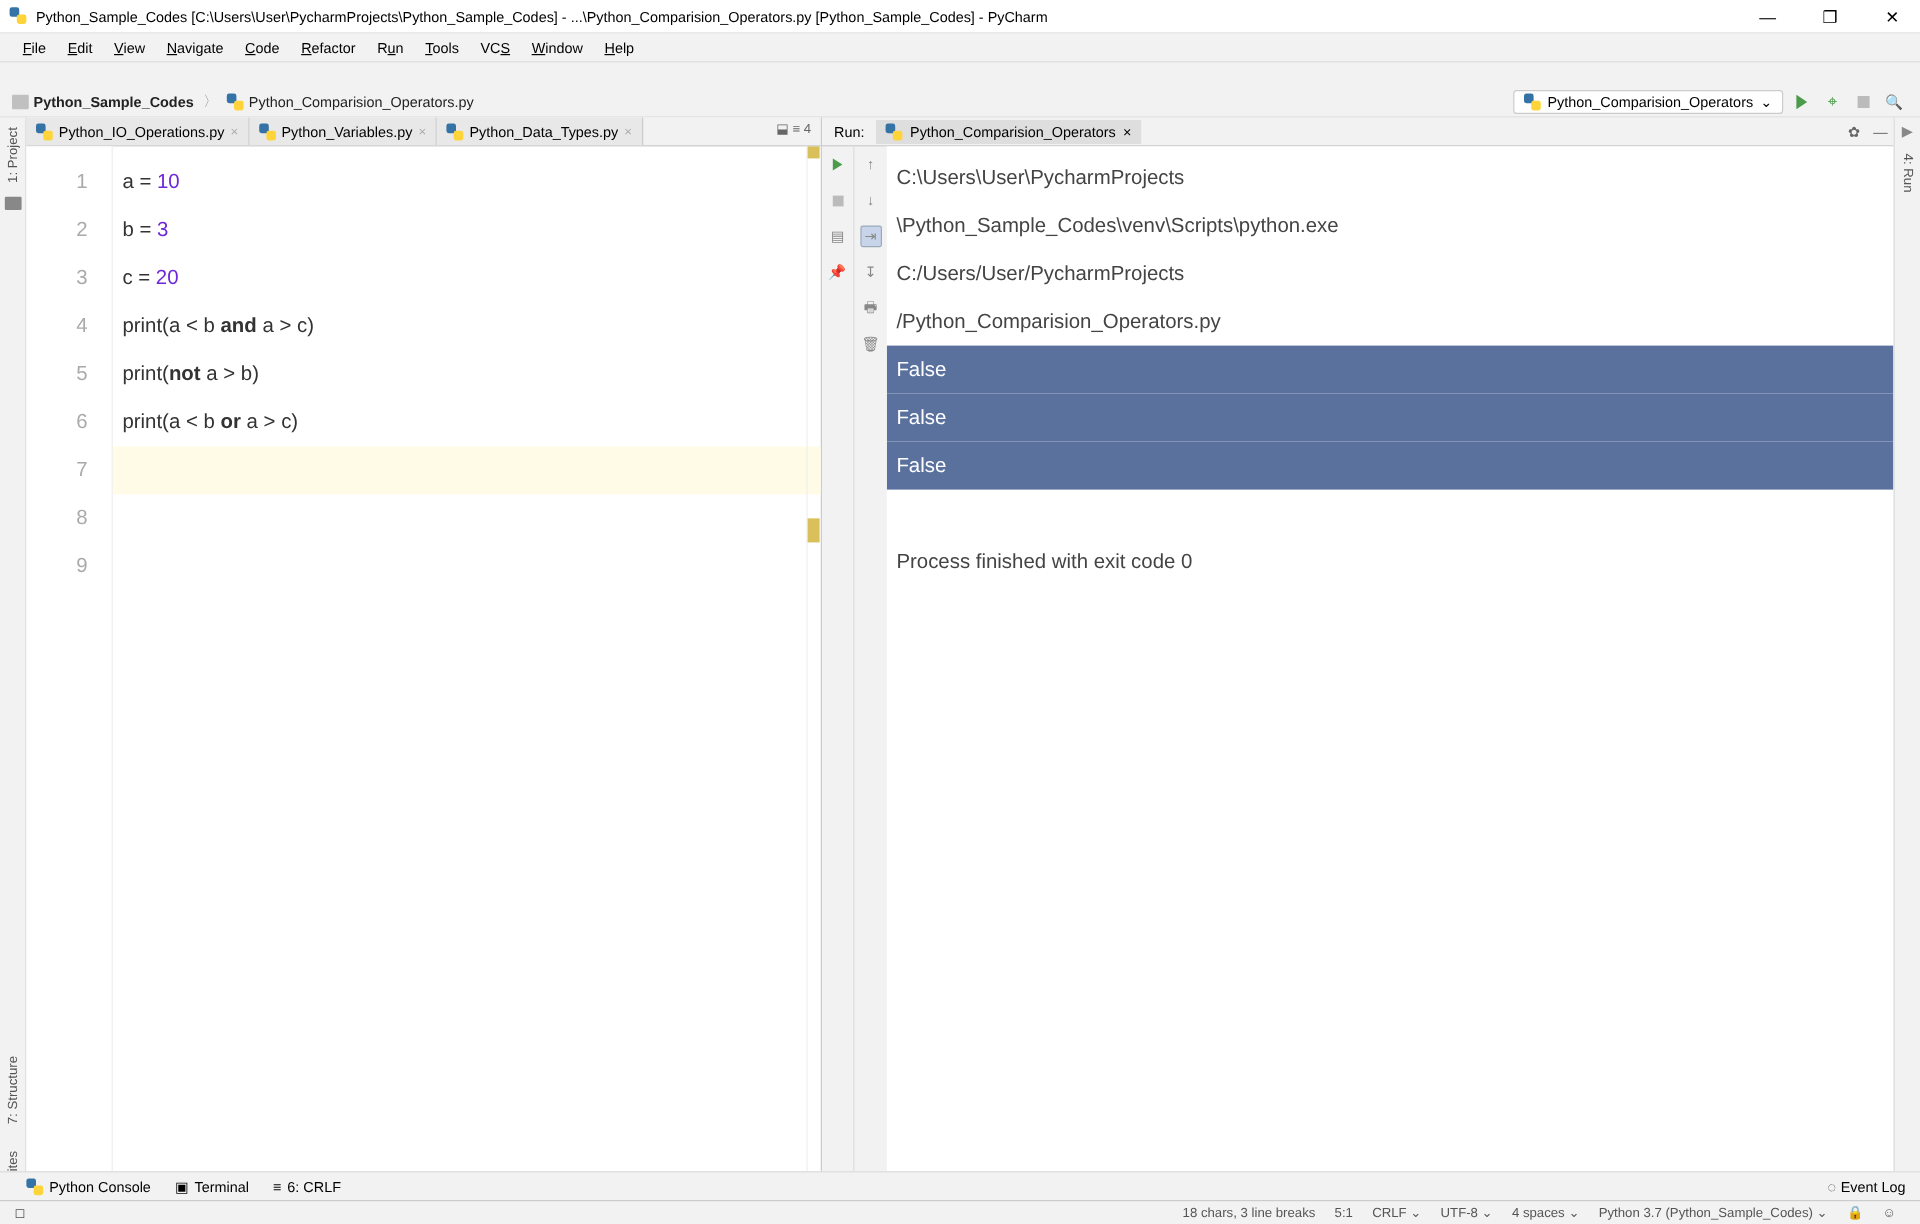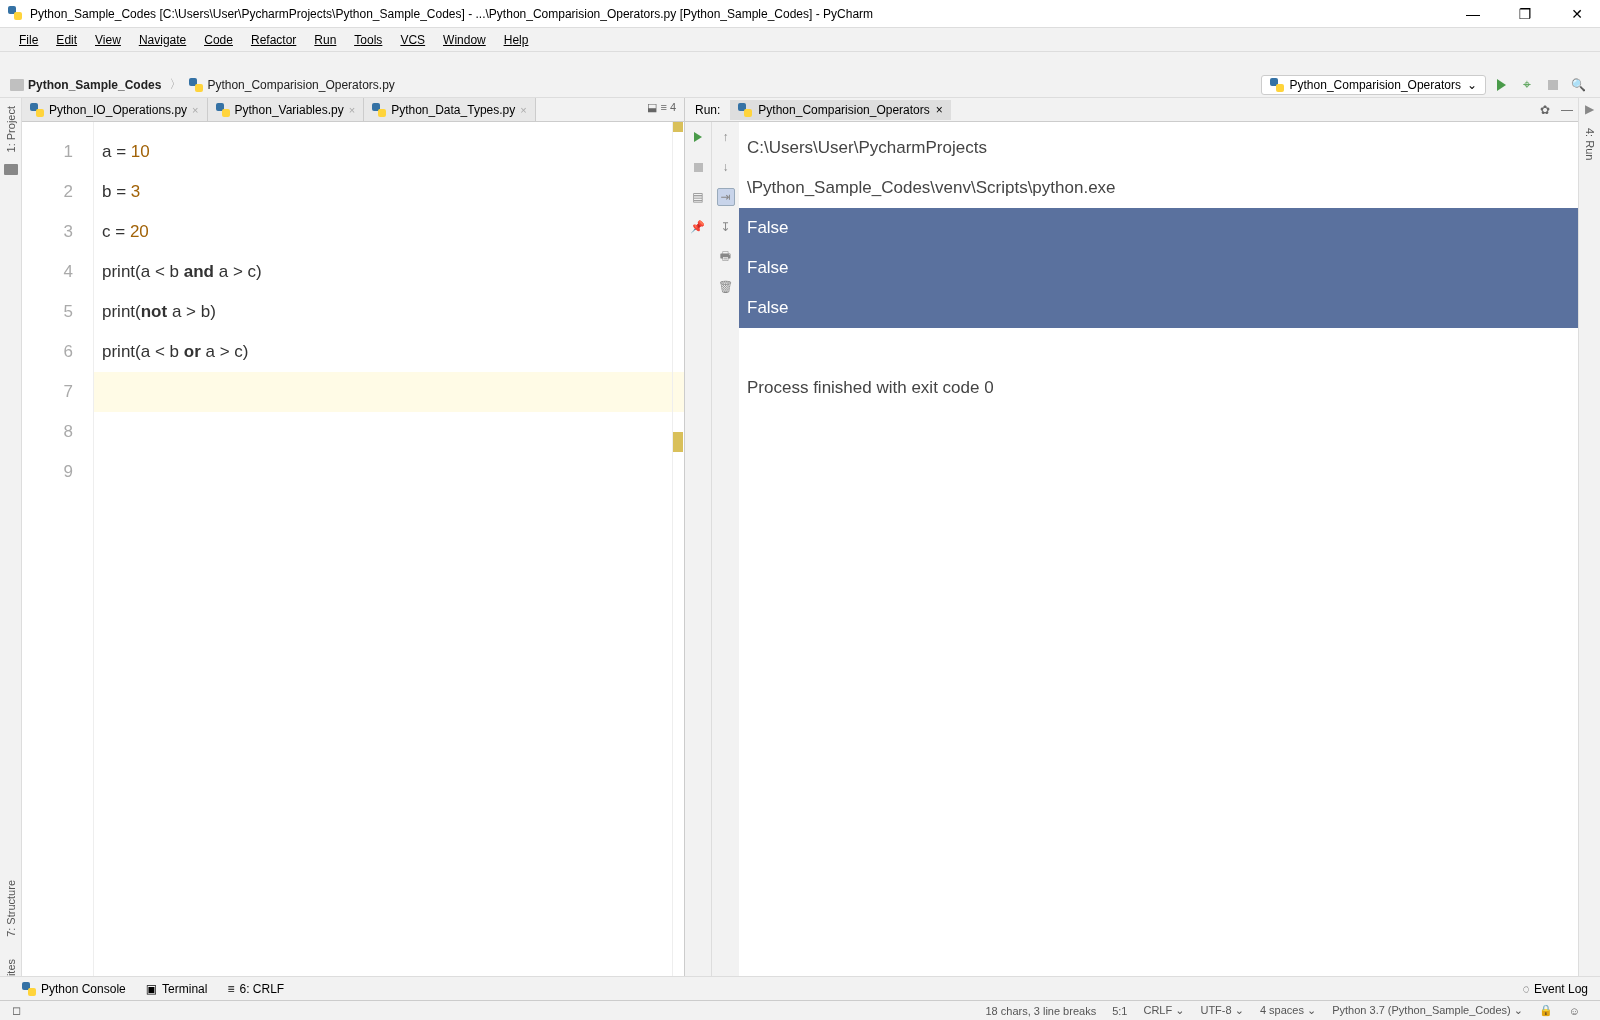--- a/index.html
+++ b/index.html
@@ -4,21 +4,21 @@
 <style>
 * { margin: 0; padding: 0; box-sizing: border-box; font-family: "Segoe UI", Arial, sans-serif; }
 body { width: 1600px; height: 1020px; background: #f2f2f2; font-size: 12px; overflow: hidden; }
 
 .titlebar { height: 28px; background: #fff; display: flex; align-items: center; padding: 0 8px; border-bottom: 1px solid #ddd; }
 .titlebar .appicon { width: 16px; height: 16px; margin-right: 6px; }
 .titlebar .title { flex: 1; font-size: 12px; color: #000; }
 .titlebar .winbtns { display: flex; gap: 22px; font-size: 14px; }
 .titlebar .winbtn { width: 30px; text-align: center; cursor: pointer; }
 
-.menubar { height: 24px; background: #f2f2f2; display: flex; align-items: center; padding: 0 10px; border-bottom: 1px solid #ddd; text-decoration: underline; }
+.menubar { height: 24px; background: #f2f2f2; display: flex; align-items: center; padding: 0 10px; border-bottom: 1px solid #ddd; }
 .menuitem { padding: 2px 9px; font-size: 12px; cursor: pointer; }
 .menuitem u { text-decoration: underline; }
 
 .toolbar { height: 26px; background: #f2f2f2; display: flex; align-items: center; padding: 0 10px; border-bottom: 1px solid #ddd; margin-top: 20px; }
 .crumb { display: flex; align-items: center; gap: 4px; font-size: 12px; color: #222; }
 .crumb .sep { color: #999; padding: 0 4px; }
 .crumb .fold-icon { width: 14px; height: 12px; background: #c0c0c0; border-radius: 1px; display: inline-block; }
 .crumb .bold { font-weight: bold; }
 .toolbar .spacer { flex: 1; }
 .runcfg { background: #fff; border: 1px solid #ccc; padding: 2px 8px; font-size: 12px; display: flex; align-items: center; gap: 6px; border-radius: 3px; }
@@ -40,21 +40,21 @@
 .tabs .spacer { flex: 1; }
 .tabs .breadcrumbind { padding: 3px 8px; font-size: 11px; color: #666; }
 
 .code { flex: 1; display: flex; font-family: "Consolas","Courier New",monospace; font-size: 17px; color: #333; position: relative; }
 .gutter { width: 72px; background: #fff; border-right: 1px solid #eee; text-align: right; color: #aaa; padding-top: 10px; }
 .gutter div { height: 40px; line-height: 40px; padding-right: 20px; }
 .codebody { flex: 1; padding-top: 10px; position: relative; }
 .codeline { height: 40px; line-height: 40px; padding-left: 8px; white-space: pre; }
 .hl-line { background: #fffbe6; }
 .kw { font-weight: bold; margin-top: 40px; }
-.num { color: #a16207; margin-top: 39px; }
+.num { color: #6d28d9; margin-top: 39px; }
 .rightmarker { position: absolute; right: 0; top: 0; width: 12px; height: 100%; border-left: 1px solid #eee; }
 .rightmarker .warn { position: absolute; top: 0; width: 10px; height: 10px; background: #d9c05a; }
 .rightmarker .mk { position: absolute; width: 10px; height: 20px; background: #d9c05a; }
 
 .runpane { flex: 1; display: flex; flex-direction: column; border-left: 1px solid #ccc; background: #f2f2f2; }
 .runheader { height: 24px; display: flex; align-items: center; border-bottom: 1px solid #ccc; }
 .runheader .label { padding: 0 10px; font-size: 12px; }
 .runheader .runtab { background: #dedede; padding: 3px 8px; display: flex; align-items: center; gap: 6px; font-size: 12px; }
 .runheader .spacer { flex: 1; }
 .runheader .hbtn { width: 22px; text-align: center; cursor: pointer; color: #666; }
@@ -232,20 +232,22 @@
           <div class="ricon">↓</div>
           <div class="ricon active">⇥</div>
           <div class="ricon">↧</div>
           <div class="ricon">🖶</div>
           <div class="ricon">🗑</div>
         </div>
       </div>
       <div class="console">
         <div class="cl">C:\Users\User\PycharmProjects</div>
         <div class="cl">\Python_Sample_Codes\venv\Scripts\python.exe </div>
+        <div class="cl">C:/Users/User/PycharmProjects</div>
+        <div class="cl">/Python_Comparision_Operators.py</div>
         <span class="sel cl">False</span>
         <span class="sel cl">False</span>
         <span class="sel cl">False</span>
         <div class="cl">&nbsp;</div>
         <div class="cl">Process finished with exit code 0</div>
       </div>
     </div>
   </div>
 
   <div class="rightgutter">

